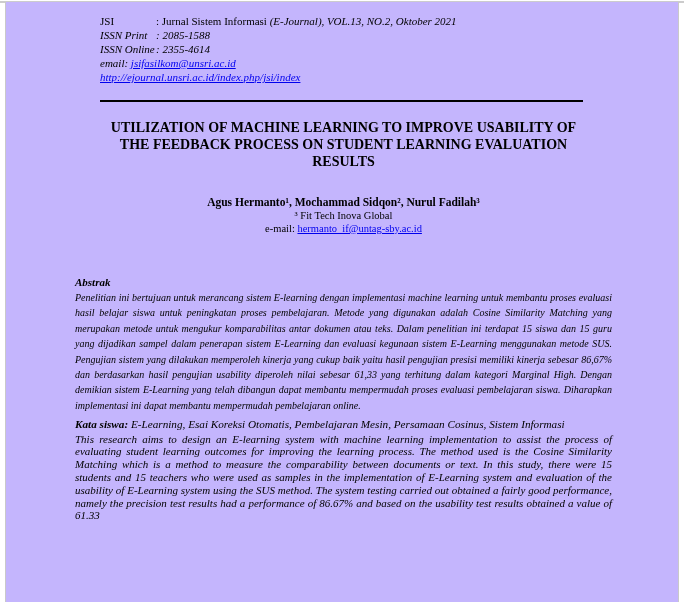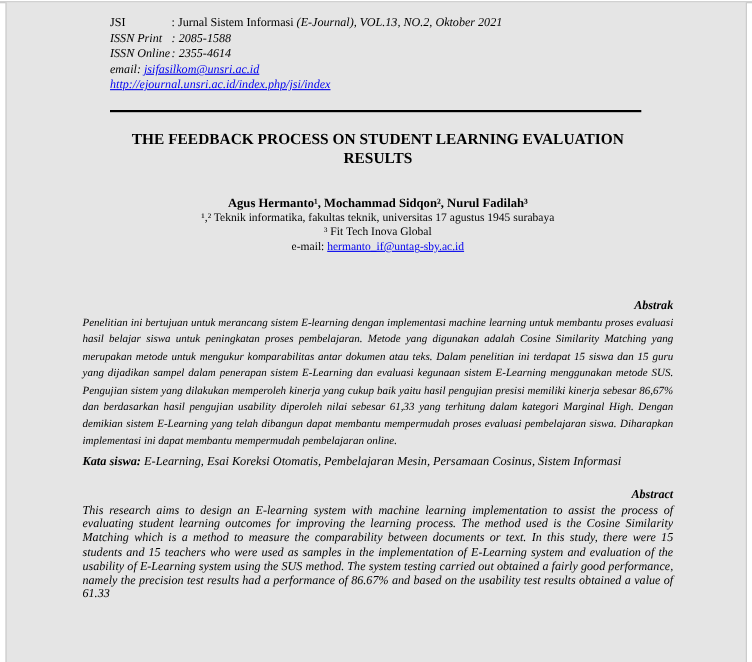--- a/index.html
+++ b/index.html
@@ -10,21 +10,21 @@
     font-family: "Liberation Serif", "DejaVu Serif", serif;
     color: #000;
     position: relative;
   }
   .top-edge {
     position: absolute; left: 0; top: 1px; width: 684px; height: 2px;
     background: #cccccc;
   }
   .page {
     position: absolute; left: 5px; top: 2px; width: 674px; height: 600px;
-    background: #e5e5e5;
+    background: #c4b5fd;
     border-left: 1px solid #c9c9c9;
     border-right: 1px solid #c9c9c9;
   }
   .content {
     padding: 0 66px 0 69px; 
   }
   
   .header-block {
     margin-top: 12px;
     margin-left: 25px;
@@ -54,21 +54,21 @@
   }
   .title .tline { display: block; }
   
   .authors { text-align: center; margin-top: 25px; }
   .authors-names { font-size: 11.5px; font-weight: bold; line-height: 14px; }
   .affil { font-size: 10.5px; line-height: 13px; }
   .email-line { font-size: 10.5px; line-height: 13px; }
   
   .abs-heading {
     margin-top: 40px;
-    text-align: right;
+    text-align: left;
     font-size: 11px;
     font-weight: bold;
     font-style: italic;
     line-height: 15px;
   }
   .abs-heading.en { margin-top: 14px; }
   .abs-body {
     font-size: 10px;
     font-style: italic;
     text-align: justify;
@@ -109,36 +109,35 @@
         <span>email: </span><a class="link" style="color: rgb(0, 0, 238);">jsifasilkom@unsri.ac.id</a>
       </div>
       <div class="hrow">
         <a class="link ital" style="color: rgb(0, 0, 238);">http://ejournal.unsri.ac.id/index.php/jsi/index</a>
       </div>
     </div>
 
     <div class="rule"></div>
 
     <h1 class="title">
+      <span class="tline">UTILIZATION OF MACHINE LEARNING TO IMPROVE USABILITY OF</span>
       <span class="tline">THE FEEDBACK PROCESS ON STUDENT LEARNING EVALUATION</span>
       <span class="tline">RESULTS</span>
     </h1>
 
     <div class="authors">
       <div class="authors-names">Agus Hermanto¹, Mochammad Sidqon², Nurul Fadilah³</div>
-      <div class="affil">¹,² Teknik informatika, fakultas teknik, universitas 17 agustus 1945 surabaya</div>
       <div class="affil">³ Fit Tech Inova Global</div>
       <div class="email-line">
         <span>e-mail: </span><a class="link" style="color: rgb(0, 0, 238);">hermanto_if@untag-sby.ac.id</a>
       </div>
     </div>
 
     <div class="abs-heading">Abstrak</div>
     <p class="abs-body">Penelitian ini bertujuan untuk merancang sistem E-learning dengan implementasi machine learning untuk membantu proses evaluasi hasil belajar siswa untuk peningkatan proses pembelajaran. Metode yang digunakan adalah Cosine Similarity Matching yang merupakan metode untuk mengukur komparabilitas antar dokumen atau teks. Dalam penelitian ini terdapat 15 siswa dan 15 guru yang dijadikan sampel dalam penerapan sistem E-Learning dan evaluasi kegunaan sistem E-Learning menggunakan metode SUS. Pengujian sistem yang dilakukan memperoleh kinerja yang cukup baik yaitu hasil pengujian presisi memiliki kinerja sebesar 86,67% dan berdasarkan hasil pengujian usability diperoleh nilai sebesar 61,33 yang terhitung dalam kategori Marginal High. Dengan demikian sistem E-Learning yang telah dibangun dapat membantu mempermudah proses evaluasi pembelajaran siswa. Diharapkan implementasi ini dapat membantu mempermudah pembelajaran online.</p>
     <p class="keywords">
       <span class="kw-label">Kata siswa:</span><span> E-Learning, Esai Koreksi Otomatis, Pembelajaran Mesin, Persamaan Cosinus, Sistem Informasi</span>
     </p>
 
-    <div class="abs-heading en">Abstract</div>
     <p class="abs-body en">This research aims to design an E-learning system with machine learning implementation to assist the process of evaluating student learning outcomes for improving the learning process. The method used is the Cosine Similarity Matching which is a method to measure the comparability between documents or text. In this study, there were 15 students and 15 teachers who were used as samples in the implementation of E-Learning system and evaluation of the usability of E-Learning system using the SUS method. The system testing carried out obtained a fairly good performance, namely the precision test results had a performance of 86.67% and based on the usability test results obtained a value of 61.33</p>
 
   </div>
 </div>
 
 </body></html>

